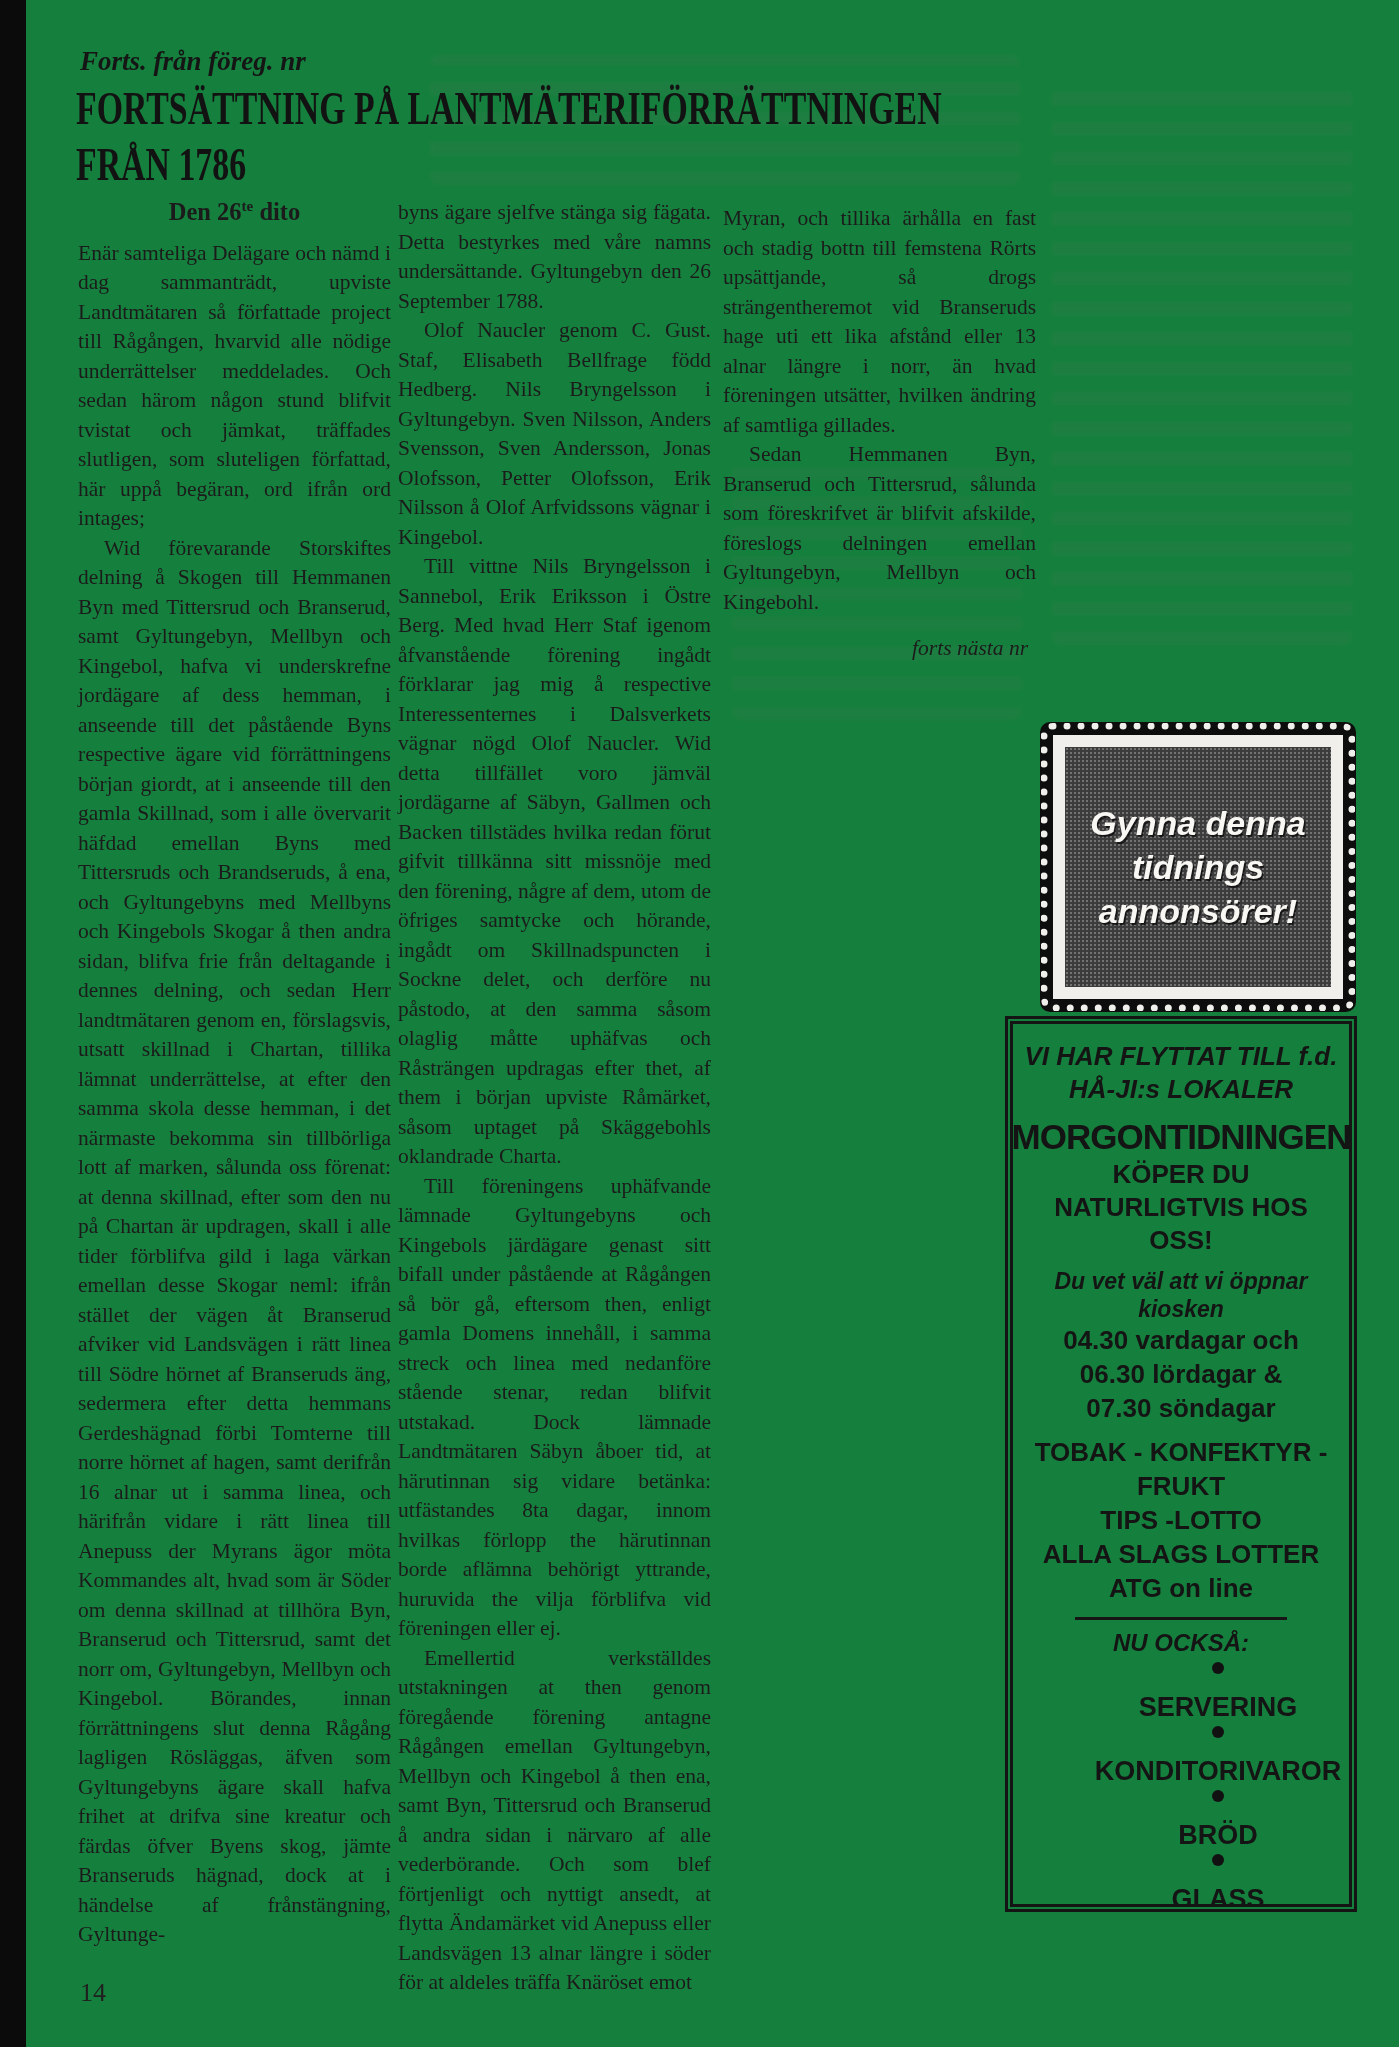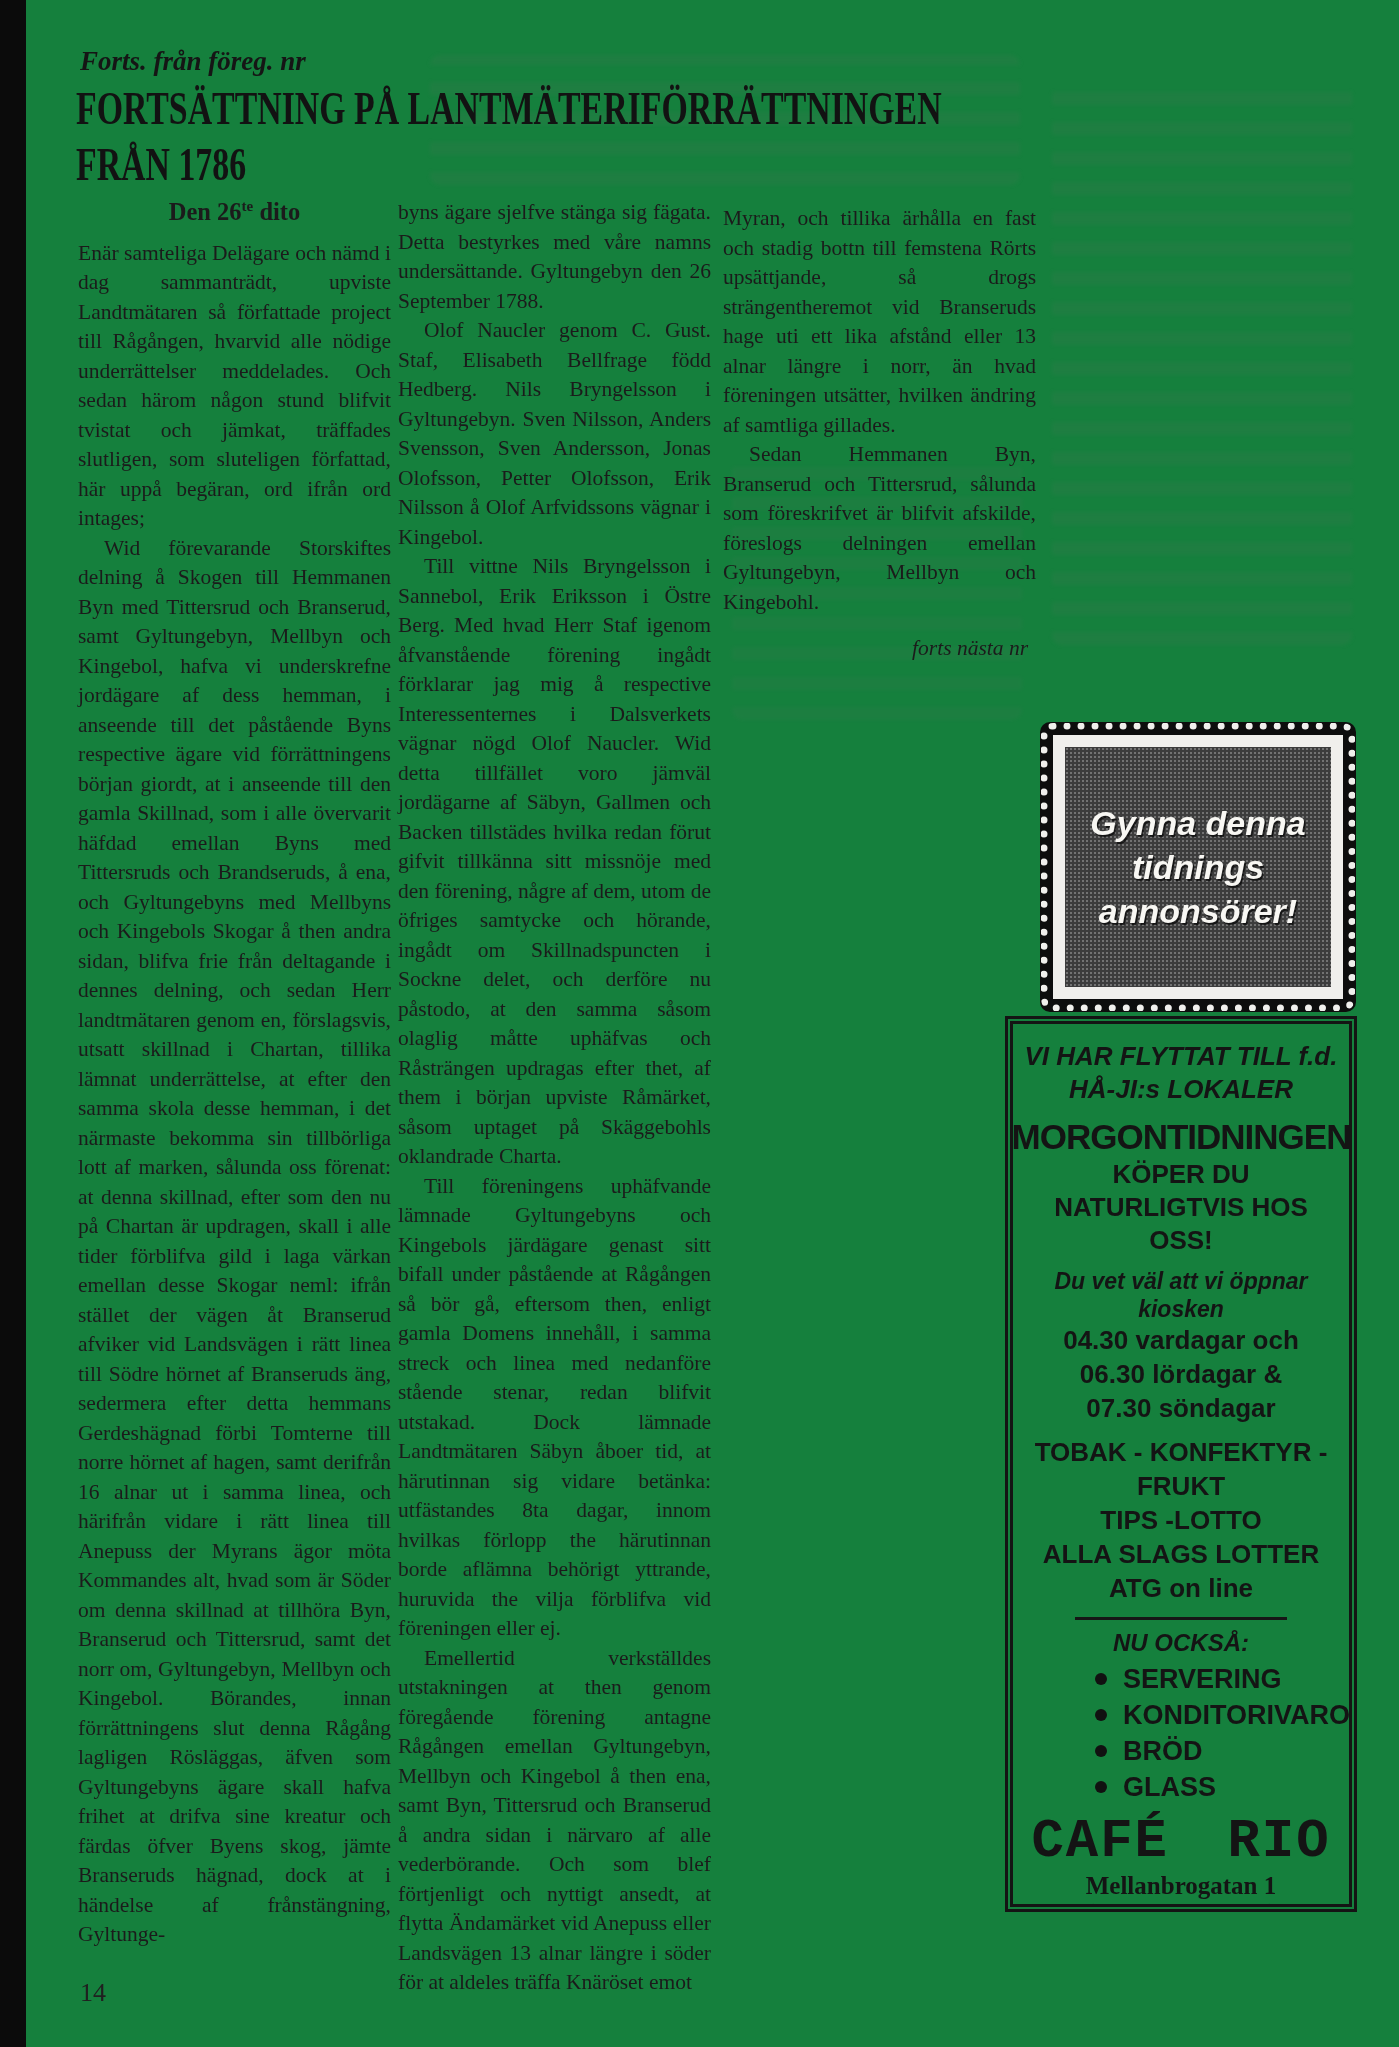--- a/index.html
+++ b/index.html
@@ -72,21 +72,21 @@
   .moved   { font-size:26px; line-height:33px; font-weight:bold; font-style:italic; }
   .headline{ font-size:35px; line-height:42px; font-weight:bold; letter-spacing:-1px; margin-top:10px; }
   .sub     { font-size:26px; line-height:33px; font-weight:bold; }
   .kiosk   { font-size:23px; line-height:28px; font-weight:bold; font-style:italic; margin-top:10px; }
   .hour    { font-size:26px; line-height:34px; font-weight:bold; }
   .prod    { font-size:26px; line-height:34px; font-weight:bold; }
   .prod.firstp { margin-top:10px; }
   .divider { width:212px; border-top:3px solid #161616; margin:12px auto 8px; }
   .nu      { font-size:24px; line-height:30px; font-weight:bold; font-style:italic; }
   .bullets { align-self:stretch; padding-left:74px; margin-top:2px; }
-  .bullet-row { display:flex; align-items:center; gap:16px; margin:2px 0; text-align:center; }
+  .bullet-row { display:flex; align-items:center; gap:16px; margin:2px 0; text-align:center;flex-direction:column; }
   .dot { width:12px; height:12px; border-radius:50%; background:#111; flex:0 0 auto; }
   .bullet-label { font-size:27px; line-height:34px; font-weight:bold; }
   .cafe-name { font-family:Liberation Mono, monospace; font-weight:bold; font-size:54px;
                line-height:60px; letter-spacing:2px; word-spacing:24px; margin-top:6px; }
   .addr      { font-family:"Liberation Serif", serif; font-weight:bold; font-size:25px; line-height:28px; }
   .addr-note { font-family:"Liberation Serif", serif; font-size:23px; line-height:26px; }
 
   .page-number { position:absolute; left:80px; top:1978px; font-size:26px; color:#202020; }
 </style>
 </head>

